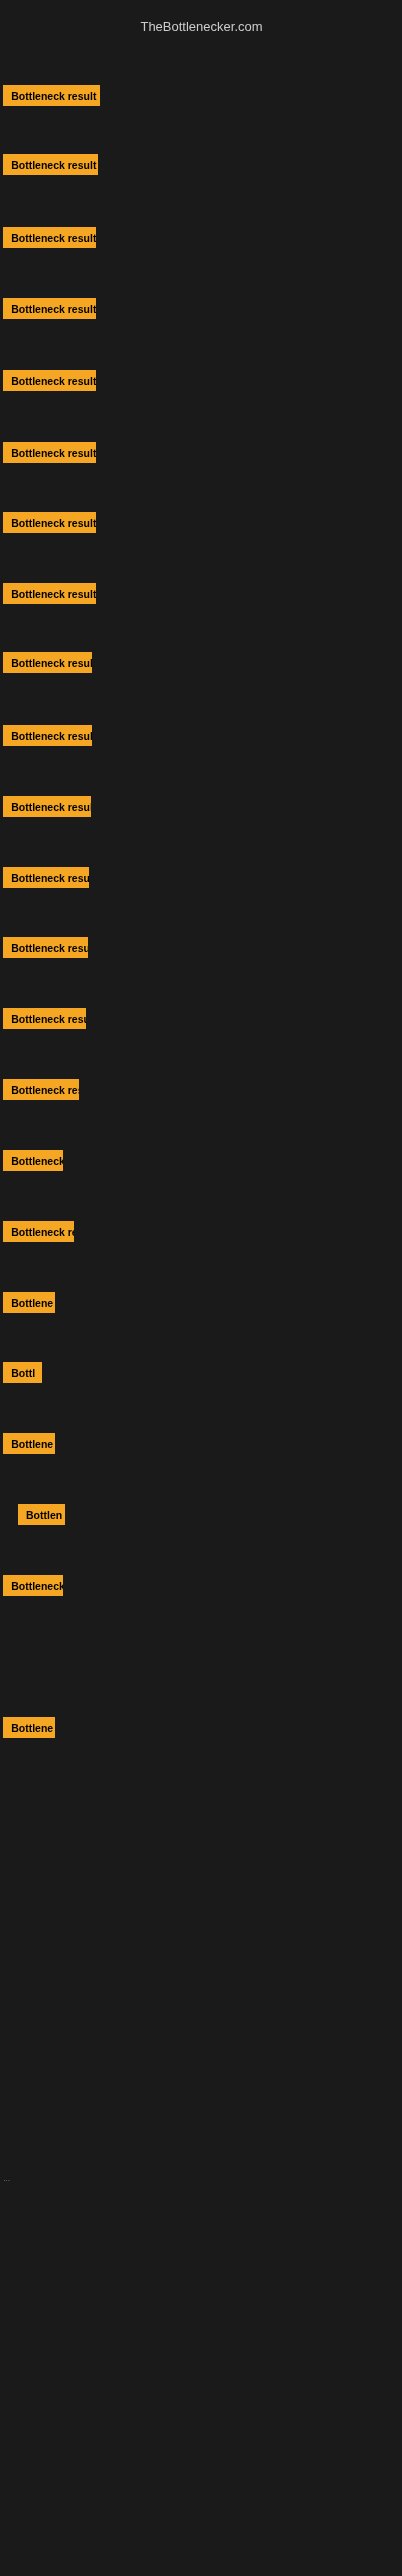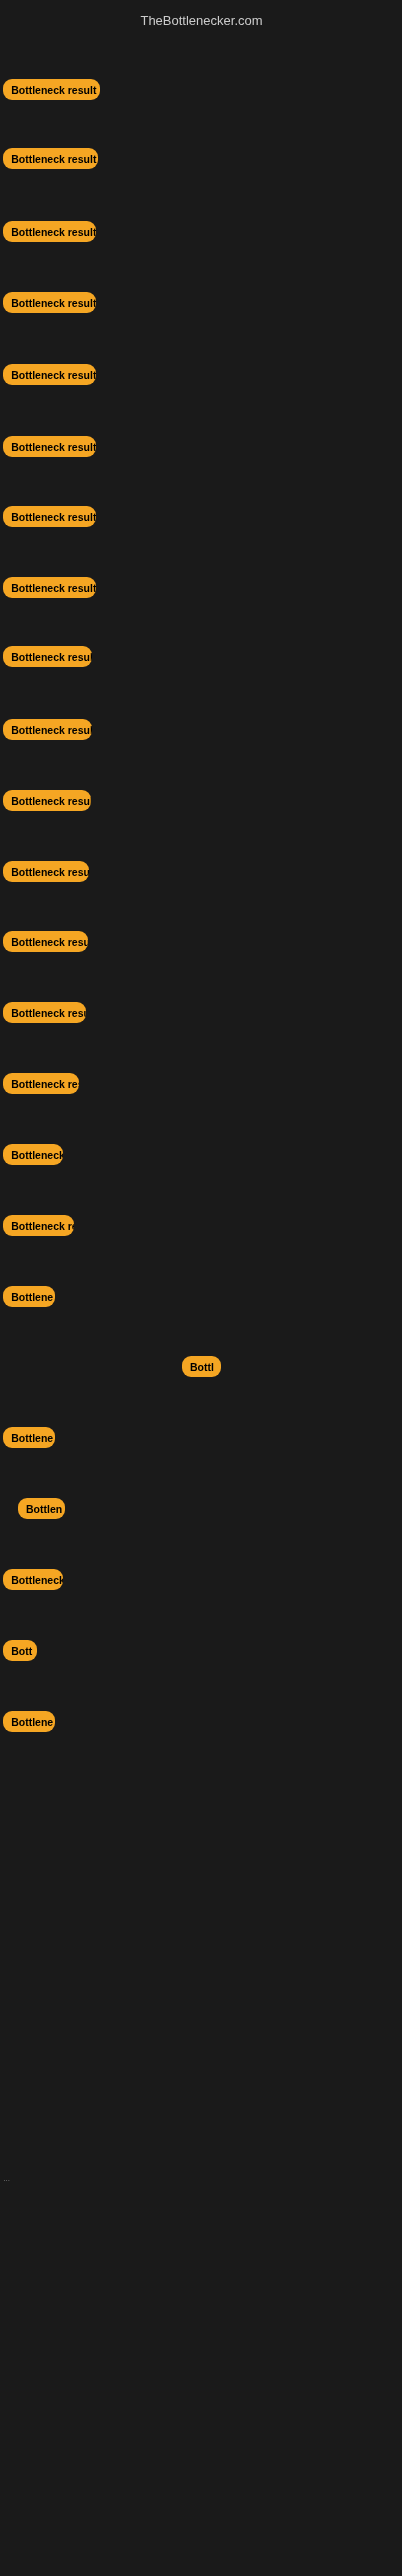--- a/index.html
+++ b/index.html
@@ -24,31 +24,31 @@
       background-color: #1a1a1a;
     }
 
     .bottleneck-badge {
       display: inline-block;
       background-color: #f5a623;
       color: #000000;
       font-size: 10.5px;
       font-weight: bold;
       padding: 4.8px 8px;
-      border-radius: 9px;
+      border-radius: 0;
       white-space: nowrap;
       overflow: hidden;
     }
   </style>
 </head>
 <body>
 
 <div style="position: relative; width: 403px; min-height: 2576px; background: #1a1a1a;">
 
-  <div class="site-title" style="padding-top: 13px; padding-bottom: 4.8px;">
+  <div class="site-title" style="padding-top: 19px; padding-bottom: 4.8px;">
     <span>TheBottlenecker.com</span>
   </div>
 
   <div id="results-container" style="position: relative; width: 100%; height: 2576px;">
   <div style="position: absolute; top: 46px; left: 0px; width: 100%; padding: 0px 3.2px;"><span class="bottleneck-badge" style="max-width: 97px;">Bottleneck result</span></div>
       <div style="position: absolute; top: 115px; left: 0px; width: 100%; padding: 0px 3.2px;"><span class="bottleneck-badge" style="max-width: 95px;">Bottleneck result</span></div>
       <div style="position: absolute; top: 188px; left: 0px; width: 100%; padding: 0px 3.2px;"><span class="bottleneck-badge" style="max-width: 93px;">Bottleneck result</span></div>
       <div style="position: absolute; top: 259px; left: 0px; width: 100%; padding: 0px 3.2px;"><span class="bottleneck-badge" style="max-width: 93px;">Bottleneck result</span></div>
       <div style="position: absolute; top: 331px; left: 0px; width: 100%; padding: 0px 3.2px;"><span class="bottleneck-badge" style="max-width: 93px;">Bottleneck result</span></div>
       <div style="position: absolute; top: 403px; left: 0px; width: 100%; padding: 0px 3.2px;"><span class="bottleneck-badge" style="max-width: 93px;">Bottleneck result</span></div>
@@ -57,25 +57,24 @@
       <div style="position: absolute; top: 613px; left: 0px; width: 100%; padding: 0px 3.2px;"><span class="bottleneck-badge" style="max-width: 89px;">Bottleneck result</span></div>
       <div style="position: absolute; top: 686px; left: 0px; width: 100%; padding: 0px 3.2px;"><span class="bottleneck-badge" style="max-width: 89px;">Bottleneck result</span></div>
       <div style="position: absolute; top: 757px; left: 0px; width: 100%; padding: 0px 3.2px;"><span class="bottleneck-badge" style="max-width: 88px;">Bottleneck result</span></div>
       <div style="position: absolute; top: 828px; left: 0px; width: 100%; padding: 0px 3.2px;"><span class="bottleneck-badge" style="max-width: 86px;">Bottleneck result</span></div>
       <div style="position: absolute; top: 898px; left: 0px; width: 100%; padding: 0px 3.2px;"><span class="bottleneck-badge" style="max-width: 85px;">Bottleneck result</span></div>
       <div style="position: absolute; top: 969px; left: 0px; width: 100%; padding: 0px 3.2px;"><span class="bottleneck-badge" style="max-width: 83px;">Bottleneck result</span></div>
       <div style="position: absolute; top: 1040px; left: 0px; width: 100%; padding: 0px 3.2px;"><span class="bottleneck-badge" style="max-width: 76px;">Bottleneck res</span></div>
       <div style="position: absolute; top: 1111px; left: 0px; width: 100%; padding: 0px 3.2px;"><span class="bottleneck-badge" style="max-width: 60px;">Bottleneck</span></div>
       <div style="position: absolute; top: 1182px; left: 0px; width: 100%; padding: 0px 3.2px;"><span class="bottleneck-badge" style="max-width: 71px;">Bottleneck re</span></div>
       <div style="position: absolute; top: 1253px; left: 0px; width: 100%; padding: 0px 3.2px;"><span class="bottleneck-badge" style="max-width: 52px;">Bottlene</span></div>
-      <div style="position: absolute; top: 1323px; left: 0px; width: 100%; padding: 0px 3.2px; text-align: center;"><span class="bottleneck-badge" style="max-width: 39px;">Bottl</span></div>
+      <div style="position: absolute; top: 1323px; left: 0px; width: 100%; padding: 0px 3.2px;"><span class="bottleneck-badge" style="max-width: 39px;">Bottl</span></div>
       <div style="position: absolute; top: 1394px; left: 0px; width: 100%; padding: 0px 3.2px;"><span class="bottleneck-badge" style="max-width: 52px;">Bottlene</span></div>
       <div style="position: absolute; top: 1465px; left: 0px; width: 100%; padding: 0px 18px;"><span class="bottleneck-badge" style="max-width: 47px;">Bottlen</span></div>
       <div style="position: absolute; top: 1536px; left: 0px; width: 100%; padding: 0px 3.2px;"><span class="bottleneck-badge" style="max-width: 60px;">Bottleneck</span></div>
-      <div style="position: absolute; top: 1607px; left: 0px; width: 100%; padding: 0px 3.2px;"><span class="bottleneck-badge" style="max-width: 34px;">Bott</span></div>
       <div style="position: absolute; top: 1678px; left: 0px; width: 100%; padding: 0px 3.2px;"><span class="bottleneck-badge" style="max-width: 52px;">Bottlene</span></div>
     </div>
 
   <div style="position: absolute; top: 2174px; left: 3.2px; color: #888; font-size: 8px;">
     <span>...</span>
   </div>
 
 </div>
 
 

